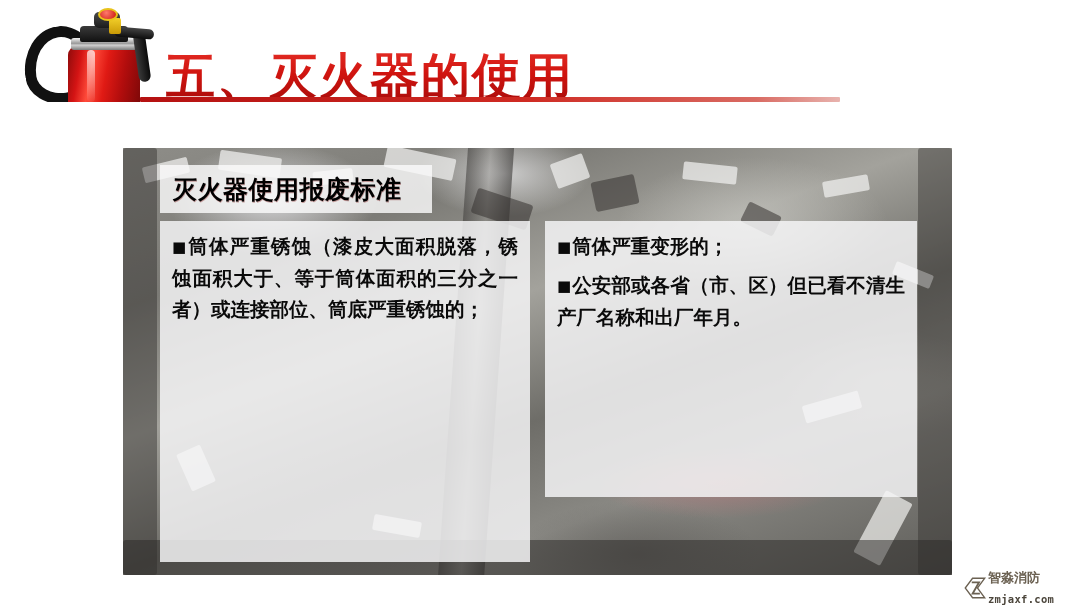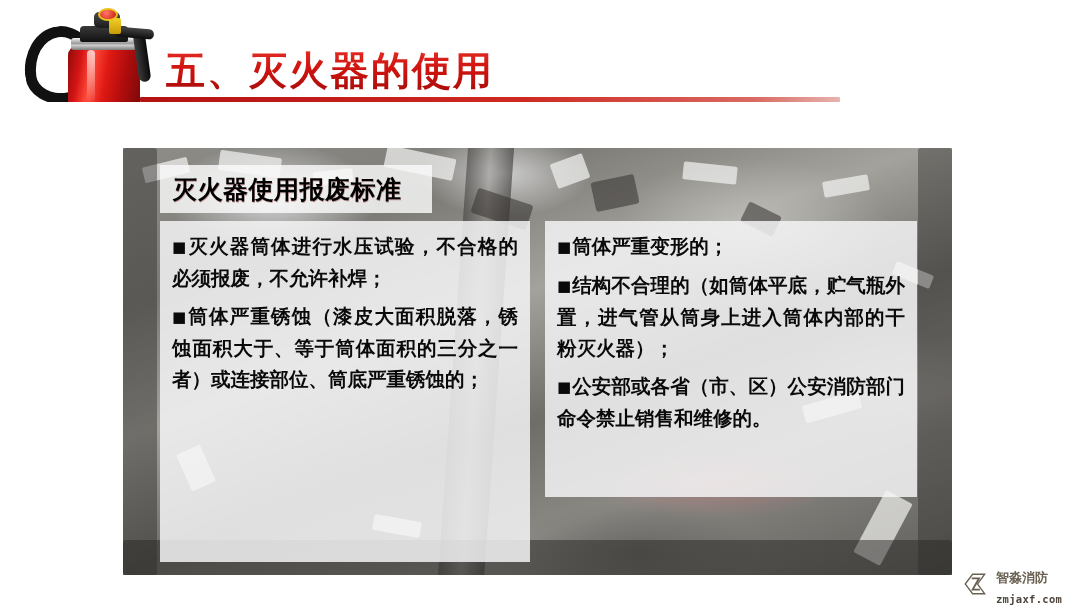--- a/index.html
+++ b/index.html
@@ -71,21 +71,21 @@
     transform:rotate(-8deg);
   }
   .ext-hose-end{
     position:absolute; left:78px; top:24px; width:26px; height:12px;
     background:linear-gradient(180deg,#6a6a6a,#2b2b2b);
     border-radius:3px;
   }
 
   .header-title{
     position:absolute; left:166px; top:44px;
-    font-size:39px; font-weight:700; letter-spacing:2px;
+    font-size:49px; font-weight:700; letter-spacing:2px;
     color:#c0100f;
     background:linear-gradient(180deg,#e8322a 0%,#d0140f 45%,#a00b0a 100%);
     -webkit-background-clip:text; background-clip:text;
     -webkit-text-fill-color:transparent;
     text-shadow:0 0 0 rgba(0,0,0,0);
     white-space:nowrap;
   }
   .header-rule{
     position:absolute; left:140px; top:97px; width:700px; height:5px;
     background:linear-gradient(90deg,#b51111 0%,#cf2a22 55%,#d96b63 88%,#e8b3ae 100%);
@@ -145,21 +145,21 @@
     line-height:31px; letter-spacing:0px;
     margin-bottom:7px;
     text-align:justify;
     text-justify:inter-ideograph;
   }
   .bullet .mk{ font-size:15px; vertical-align:1px; margin-right:1px; }
 
   
   .watermark{
     position:absolute; left:962px; top:571px; width:112px; height:34px;
-    display:flex; align-items:flex-start; gap:8px;
+    display:flex; align-items:center; gap:0;
   }
   .wm-logo{ width:26px; height:26px; flex:0 0 26px; }
   .wm-text{ display:flex; flex-direction:column; line-height:1; }
   .wm-cn{ font-size:13px; font-weight:700; color:#6b6152; letter-spacing:0px; }
   .wm-url{ font-size:10.5px; font-weight:700; color:#4c463c; letter-spacing:.3px; margin-top:10px;
            font-family:"DejaVu Sans Mono","Liberation Mono",monospace; }
 </style>
 </head>
 <body>
 
@@ -204,36 +204,30 @@
   <div class="dark" style="left:470px; top:30px;  width:44px; height:30px; transform:rotate(-12deg);"></div>
   <div class="dark" style="left:620px; top:60px;  width:36px; height:22px; transform:rotate(26deg);"></div>
 </div>
 
 <div class="panel-title">
   <span>灭火器使用报废标准</span>
 </div>
 
 <div class="col col-left">
   <div class="bullet">
-    <span class="mk">■</span><span>灭火器筒体进行水压试验，不合格的必须报废，不允许补焊；</span>
-  </div>
-  <div class="bullet">
     <span class="mk">■</span><span>筒体严重锈蚀（漆皮大面积脱落，锈蚀面积大于、等于筒体面积的三分之一者）或连接部位、筒底严重锈蚀的；</span>
   </div>
 </div>
 
 <div class="col col-right">
   <div class="bullet">
     <span class="mk">■</span><span>筒体严重变形的；</span>
   </div>
   <div class="bullet">
-    <span class="mk">■</span><span>结构不合理的（如筒体平底，贮气瓶外置，进气管从筒身上进入筒体内部的干粉灭火器）；</span>
-  </div>
-  <div class="bullet">
-    <span class="mk">■</span><span>公安部或各省（市、区）公安消防部门命令禁止销售和维修的。</span>
+    <span class="mk">■</span><span>公安部或各省（市、区）但已看不清生产厂名称和出厂年月。</span>
   </div>
 </div>
 
 <div class="watermark">
   <svg class="wm-logo" viewBox="0 0 32 32">
     <path d="M4 16 L13 4 L28 4 L19 16 L28 28 L13 28 Z" fill="none" stroke="#6b6152" stroke-width="1.6"></path>
     <path d="M12 9 L21 9 L13 23 L22 23" fill="none" stroke="#6b6152" stroke-width="2.2"></path>
   </svg>
   <div class="wm-text">
     <div class="wm-cn">智淼消防</div>

